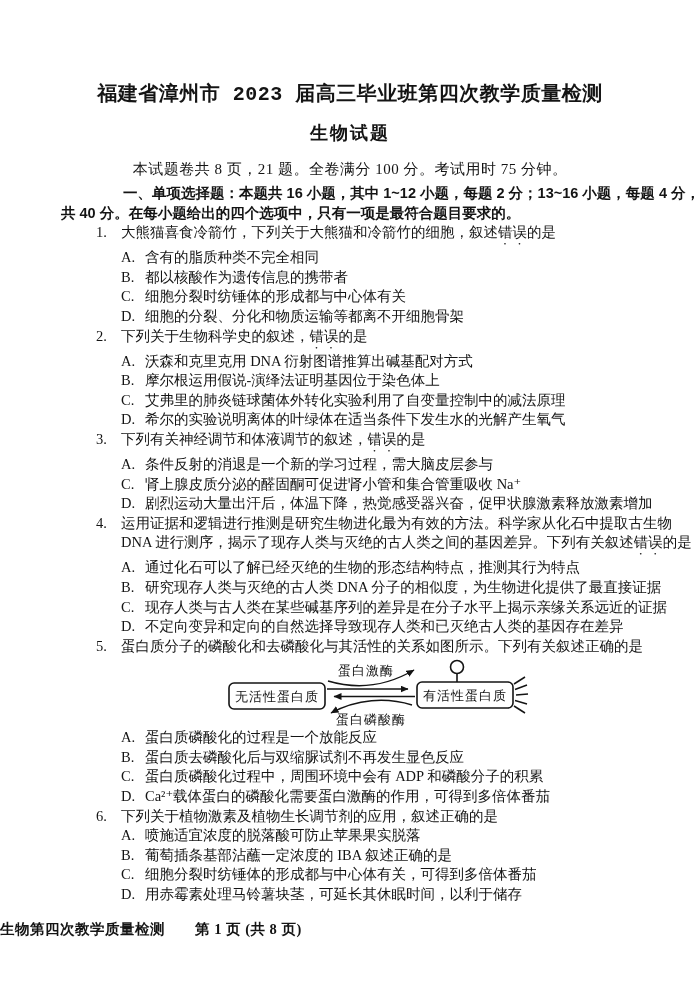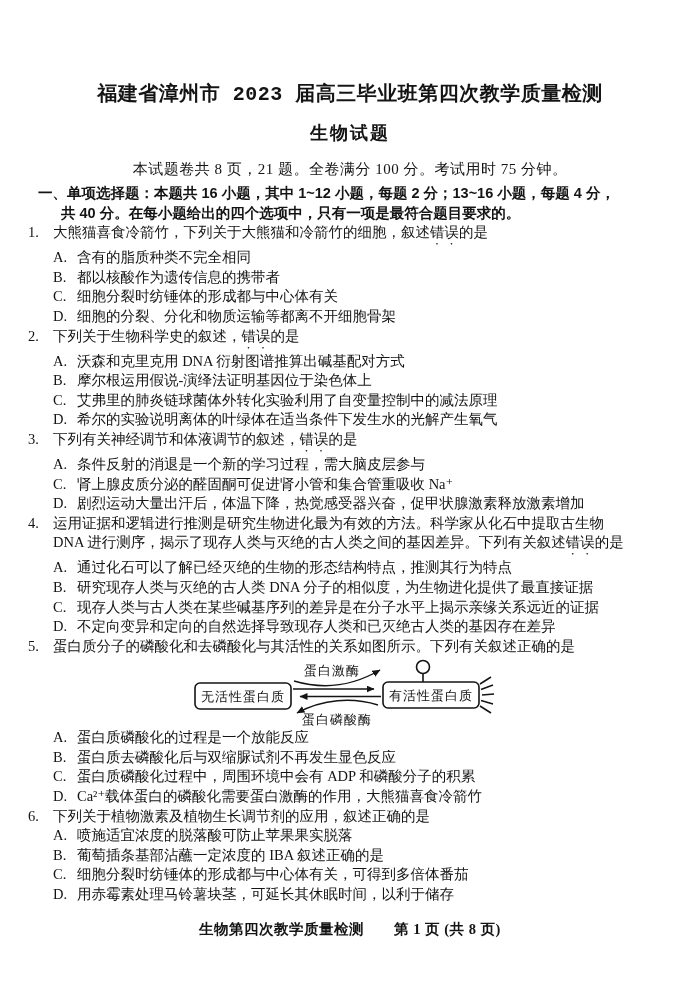--- a/index.html
+++ b/index.html
@@ -16,41 +16,41 @@
   }
   .subject-title{
     text-align:center;font-weight:bold;font-size:18px;line-height:36px;margin-top:9px;
     font-family:"Liberation Sans","DejaVu Sans",sans-serif;letter-spacing:2px;
   }
   .exam-info{text-align:center;font-size:15px;line-height:20px;margin-top:8px;letter-spacing:0.5px;}
   .section-head{
     margin-top:5px;font-weight:bold;font-size:14.5px;line-height:19.6px;
     font-family:"Liberation Sans","DejaVu Sans",sans-serif;
   }
-  .section-line1{padding-left:38px;}
+  .section-line1{padding-left:38px;text-align:right;}
   .section-line2{padding-left:61px;}
-  .questions{padding-left:28px;padding-right:38px;font-size:14.5px;line-height:19.6px;}
+  .questions{padding-left:96px;padding-right:38px;font-size:14.5px;line-height:19.6px;}
   .q-line{white-space:nowrap;}
   .q-line.cont{padding-left:25px;}
   .q-num{display:inline-block;width:25px;}
   .opt-label{display:inline-block;width:24px;}
   .em{
     -webkit-text-emphasis:filled dot #141414;
     -webkit-text-emphasis-position:under;
     text-emphasis:filled dot #141414;
     text-emphasis-position:under right;
   }
   .figure-wrap{width:100%;text-align:center;margin-top:2px;margin-bottom:0;height:70px;}
   .figure-wrap svg{display:inline-block;vertical-align:top;}
   .fig-text{
     font-family:"Liberation Serif","DejaVu Serif",serif;
     fill:#141414;font-size:13px;letter-spacing:1px;
   }
   .page-footer{
-    position:absolute;top:919px;left:0;width:100%;text-align:center;
+    position:absolute;top:919px;left:0;width:100%;
     font-weight:bold;font-size:14.5px;line-height:20px;letter-spacing:0.5px;
   }
 </style>
 </head>
 <body>
 
 <div class="page">
 
   <div class="doc-title">福建省漳州市 2023 届高三毕业班第四次教学质量检测</div>
 
@@ -128,21 +128,21 @@
 
         <path d="M 189,47 C 163,39 134,41 108,55" fill="none" stroke="#141414" stroke-width="1.4" marker-end="url(#ah)"></path>
 
         <text class="fig-text" x="143" y="17" text-anchor="middle">蛋白激酶</text>
         <text class="fig-text" x="148" y="66" text-anchor="middle">蛋白磷酸酶</text>
       </svg>
     </div>
         <div class="q-line cont"><span class="opt-label">A.</span><span>蛋白质磷酸化的过程是一个放能反应</span></div>
         <div class="q-line cont"><span class="opt-label">B.</span><span>蛋白质去磷酸化后与双缩脲试剂不再发生显色反应</span></div>
         <div class="q-line cont"><span class="opt-label">C.</span><span>蛋白质磷酸化过程中，周围环境中会有 ADP 和磷酸分子的积累</span></div>
-        <div class="q-line cont"><span class="opt-label">D.</span><span>Ca²⁺载体蛋白的磷酸化需要蛋白激酶的作用，大熊猫喜食冷箭竹</span></div>
+        <div class="q-line cont"><span class="opt-label">D.</span><span>Ca²⁺载体蛋白的磷酸化需要蛋白激酶的作用，可得到多倍体番茄</span></div>
       </div>
       <div class="question">
         <div class="q-line"><span class="q-num">6.</span><span>下列关于植物激素及植物生长调节剂的应用，叙述正确的是</span></div>
         <div class="q-line cont"><span class="opt-label">A.</span><span>喷施适宜浓度的脱落酸可防止苹果果实脱落</span></div>
         <div class="q-line cont"><span class="opt-label">B.</span><span>葡萄插条基部沾蘸一定浓度的 IBA 叙述正确的是</span></div>
         <div class="q-line cont"><span class="opt-label">C.</span><span>细胞分裂时纺锤体的形成都与中心体有关，可得到多倍体番茄</span></div>
         <div class="q-line cont"><span class="opt-label">D.</span><span>用赤霉素处理马铃薯块茎，可延长其休眠时间，以利于储存</span></div>
       </div>
     </div>
 

